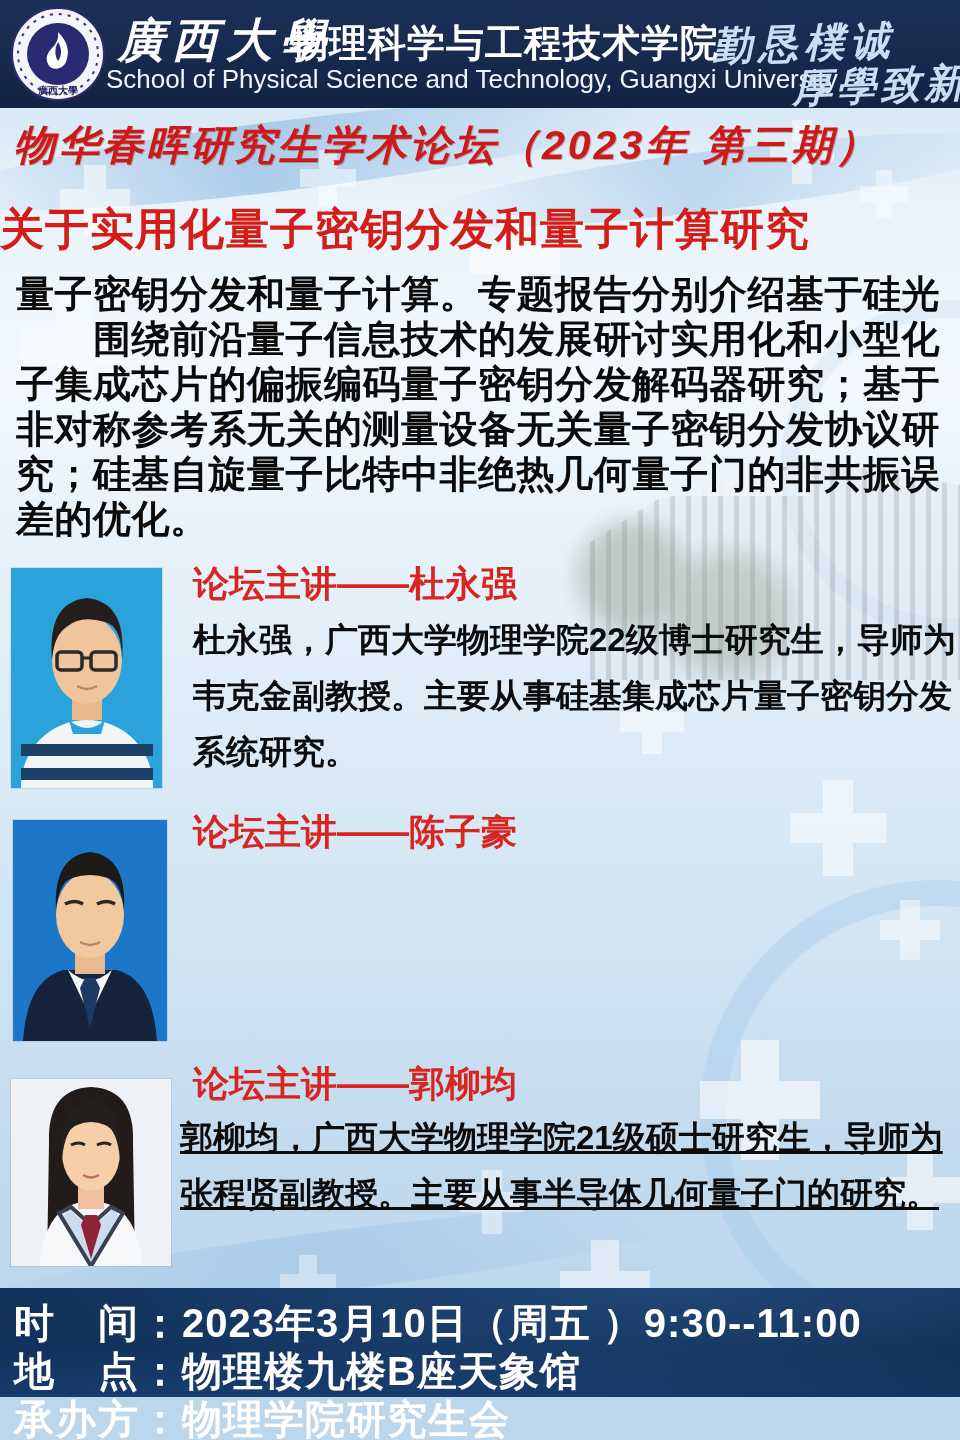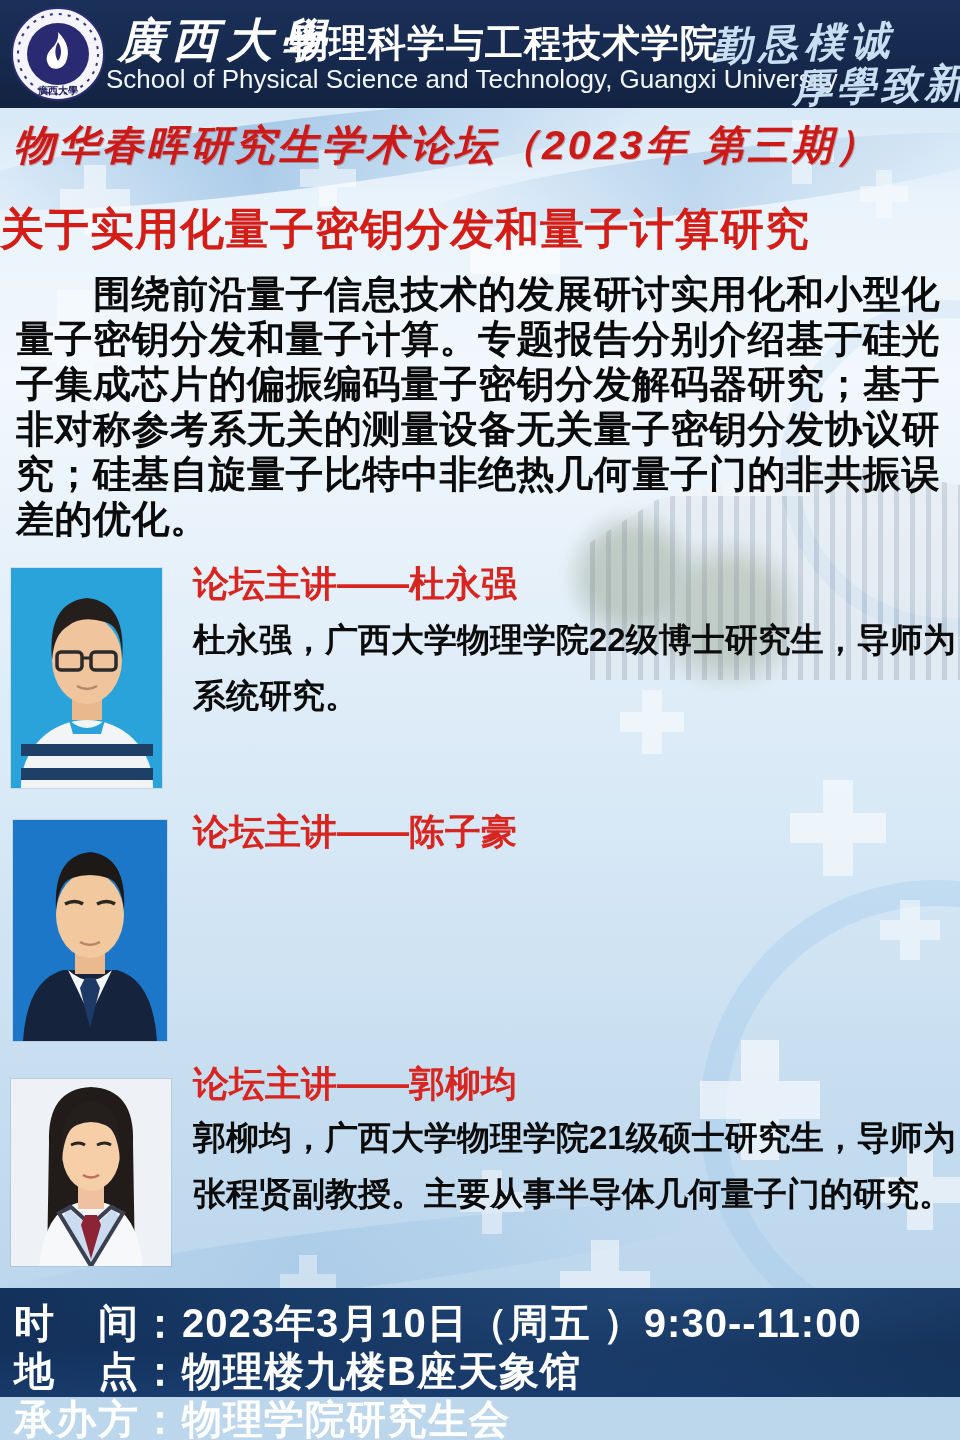--- a/index.html
+++ b/index.html
@@ -90,22 +90,22 @@
     <div class="school-cn">物理科学与工程技术学院</div>
     <div class="school-en">School of Physical Science and Technology, Guangxi University</div>
     <div class="motto l1">勤恳樸诚</div>
     <div class="motto l2">厚學致新</div>
   </div>
 
   <div class="forum-title">物华春晖研究生学术论坛（2023年 第三期）</div>
   <div class="topic-title">关于实用化量子密钥分发和量子计算研究</div>
 
   <div class="abstract">
+    <span>量子密钥分发和量子计算。专题报告分别介绍基于硅光</span>
     <span>　　围绕前沿量子信息技术的发展研讨实用化和小型化</span>
-    <span>量子密钥分发和量子计算。专题报告分别介绍基于硅光</span>
     <span>子集成芯片的偏振编码量子密钥分发解码器研究；基于</span>
     <span>非对称参考系无关的测量设备无关量子密钥分发协议研</span>
     <span>究；硅基自旋量子比特中非绝热几何量子门的非共振误</span>
     <span>差的优化。</span>
   </div>
 
   <svg class="photo" style="left:11px;top:568px;" width="151" height="220" viewBox="0 0 151 220">
     <rect width="151" height="220" fill="#2aa2da"></rect>
     <clipPath id="t1">
         <rect width="151" height="220"></rect>
@@ -119,20 +119,21 @@
       <path d="M41,92 Q36,34 76,30 Q116,34 111,92 Q111,58 94,54 Q70,47 57,58 Q43,66 41,92 Z" fill="#241f1c"></path>
       <rect x="46" y="84" width="25" height="18" rx="4" fill="none" stroke="#2a2a2a" stroke-width="3.5"></rect>
       <rect x="80" y="84" width="25" height="18" rx="4" fill="none" stroke="#2a2a2a" stroke-width="3.5"></rect>
       <line x1="71" y1="90" x2="80" y2="90" stroke="#2a2a2a" stroke-width="3"></line>
       <path d="M66,118 q10,6 20,0" fill="none" stroke="#b5876a" stroke-width="2.5"></path>
     </g>
   </svg>
   <div class="sp-head" style="left:193px;top:560px;">论坛主讲——杜永强</div>
   <div class="sp-bio" style="left:193px;top:612px;">
     <span>杜永强，广西大学物理学院22级博士研究生，导师为</span>
+    <span>韦克金副教授。主要从事硅基集成芯片量子密钥分发</span>
     <span>系统研究。</span>
   </div>
 
   <svg class="photo" style="left:13px;top:820px;" width="154" height="221" viewBox="0 0 154 221">
     <rect width="154" height="221" fill="#1d77c9"></rect>
     <clipPath id="t2">
         <rect width="154" height="221"></rect>
       </clipPath>
     <g clip-path="url(#t2)">
       <path d="M10,221 Q14,160 50,150 L104,150 Q140,160 144,221 Z" fill="#15233d"></path>
@@ -159,21 +160,21 @@
       <path d="M60,128 L80,146 L100,128 L112,134 L80,187 L48,134 Z" fill="none" stroke="#3a4050" stroke-width="4"></path>
       <path d="M74,136 h12 l4,10 -10,34 -10,-34 Z" fill="#8c2436"></path>
       <rect x="67" y="100" width="26" height="30" fill="#f0c1a0"></rect>
       <ellipse cx="80" cy="74" rx="29" ry="38" fill="#f6cfa8"></ellipse>
       <path d="M51,80 Q48,24 80,22 Q112,24 109,80 Q106,50 94,46 Q80,40 66,46 Q54,50 51,80 Z" fill="#241f1d"></path>
       <path d="M60,66 q8,-4 14,0 M86,66 q8,-4 14,0" fill="none" stroke="#2c251f" stroke-width="3"></path>
       <path d="M72,96 q8,5 16,0" fill="none" stroke="#c06a60" stroke-width="2.5"></path>
     </g>
   </svg>
   <div class="sp-head" style="left:193px;top:1060px;">论坛主讲——郭柳均</div>
-  <div class="sp-bio" style="left:193px;top:1110px;">
+  <div class="sp-bio" style="left:180px;top:1110px;text-decoration:underline;">
     <span>郭柳均，广西大学物理学院21级硕士研究生，导师为</span>
     <span>张程贤副教授。主要从事半导体几何量子门的研究。</span>
   </div>
 
   <div class="footer">
     <div class="f-row" style="top:8px;">
       <span class="lab">时　间：</span><span>2023年3月10日（周五 ）9:30--11:00</span>
     </div>
     <div class="f-row" style="top:56px;">
       <span class="lab">地　点：</span><span>物理楼九楼B座天象馆</span>

